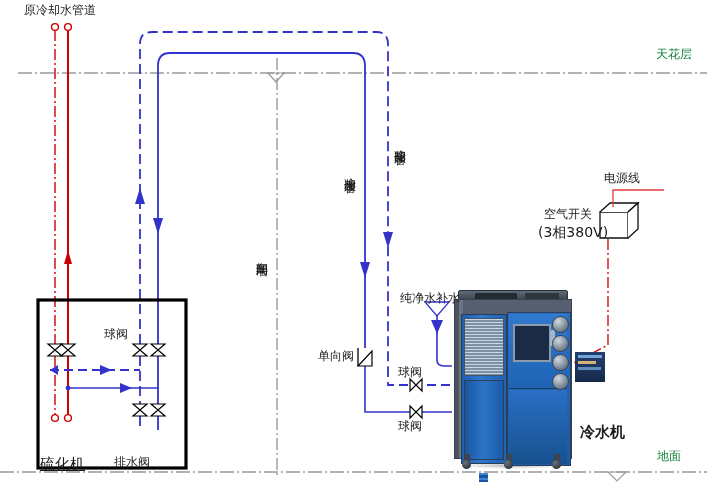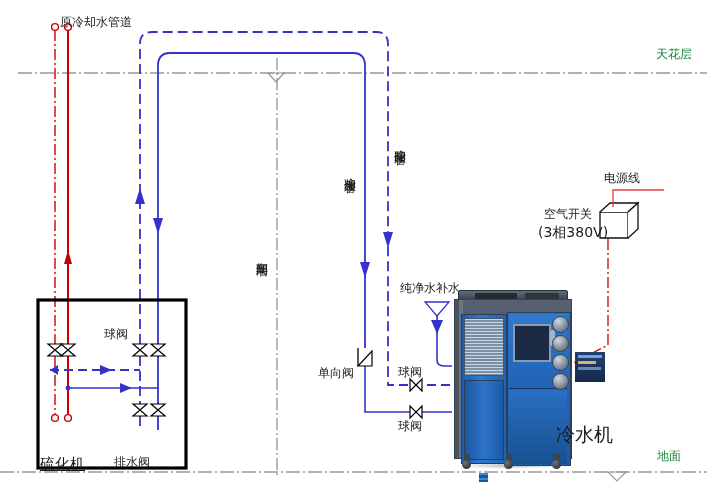--- a/index.html
+++ b/index.html
@@ -210,34 +210,34 @@
       <div class="ch-caster" style="left:4px"></div>
       <div class="ch-caster" style="left:46px"></div>
       <div class="ch-caster" style="left:94px"></div>
     </div>
   </div>
 
   <svg width="707" height="482" style="pointer-events:none">
     <rect x="38" y="300" width="148" height="168" fill="none" stroke="#000" stroke-width="3.2"></rect>
   </svg>
 
-  <div class="lbl" style="left:24px;  top:16px;margin-left:36px;">原冷却水管道</div>
+  <div class="lbl" style="left:24px;  top:4px;">原冷却水管道</div>
   <div class="lbl gray" style="left:656px;top:48px;">天花层</div>
   <div class="lbl gray" style="left:657px;top:450px;">地面</div>
 
   <div class="lbl vert" style="left:256px;top:252px;">车间间墙</div>
   <div class="lbl vert" style="left:344px;top:168px;">冷却出水管</div>
   <div class="lbl vert" style="left:394px;top:140px;">冷却回水管</div>
 
   <div class="lbl" style="left:40px; top:456px;font-size:15px;text-decoration:underline;">硫化机</div>
-  <div class="lbl" style="left:556px;top:424px;font-size:19px;">冷水机</div>
+  <div class="lbl" style="left:580px;top:424px;font-size:15px;font-weight:bold;">冷水机</div>
 
   <div class="lbl" style="left:104px;top:328px;">球阀</div>
   <div class="lbl" style="left:114px;top:420px;margin-top:36px;">排水阀</div>
-  <div class="lbl" style="left:318px;top:367px;">单向阀</div>
+  <div class="lbl" style="left:318px;top:350px;">单向阀</div>
   <div class="lbl" style="left:398px;top:366px;">球阀</div>
   <div class="lbl" style="left:398px;top:420px;">球阀</div>
-  <div class="lbl" style="left:400px;top:282px;text-align:center;">纯净水补水</div>
+  <div class="lbl" style="left:400px;top:292px;text-align:center;">纯净水补水</div>
 
   <div class="lbl" style="left:604px;top:172px;">电源线</div>
   <div class="lbl" style="left:544px;top:208px;">空气开关</div>
   <div class="lbl small" style="left:538px;top:224px;">(3相380V)</div>
 </div>
 
 </body></html>

